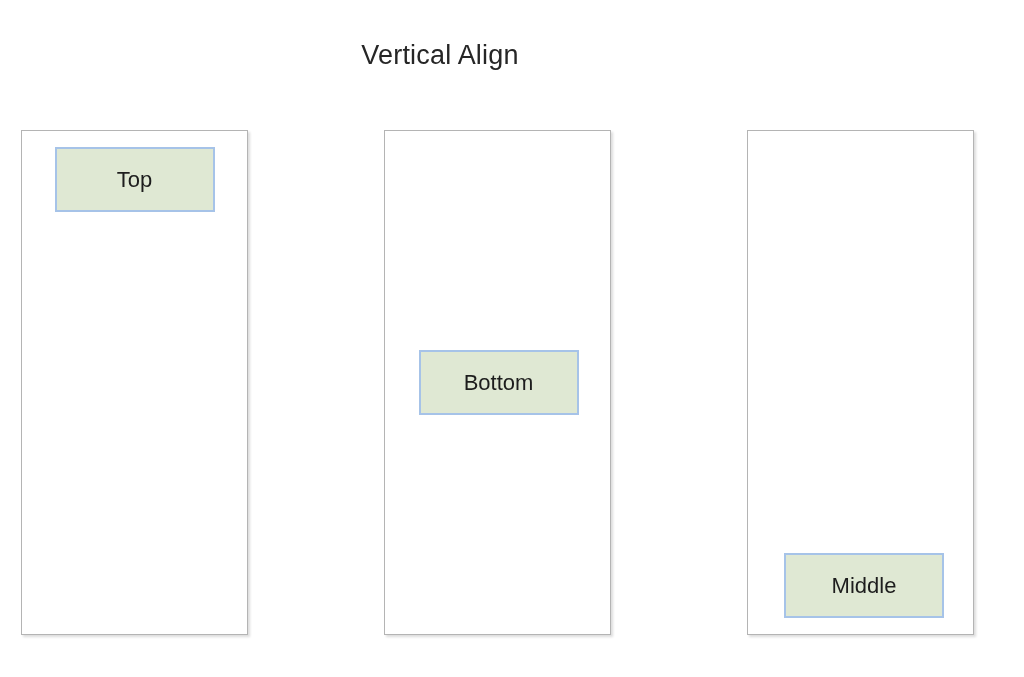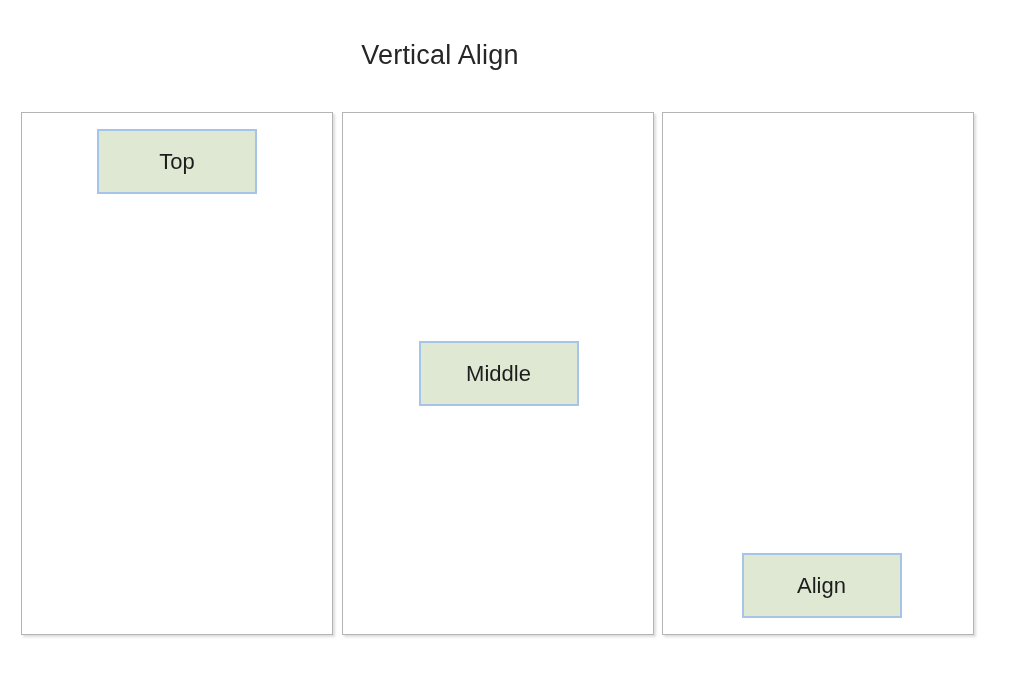--- a/index.html
+++ b/index.html
@@ -30,29 +30,30 @@
     position: absolute;
     left: 21px;
     top: 112px;
     width: 953px;
     height: 523px;
     display: flex;
     justify-content: space-between;
     align-items: stretch;
   }
   .align-column {
-    width: 312px;
+    width: 227px;
     box-sizing: border-box;
     background: #ffffff;
     border: 1px solid #b4b4b4;
     box-shadow: 1.5px 1.5px 2.5px rgba(0,0,0,0.14);
     display: flex;
     flex-direction: column;
     padding: 16px 0;
     box-sizing: border-box;
+    margin-top: 18px;
   }
   .align-column.pos-top {
     justify-content: flex-start;
   }
   .align-column.pos-middle {
     justify-content: center;
   }
   .align-column.pos-bottom {
     justify-content: flex-end;
   }
@@ -85,23 +86,23 @@
 <div class="columns">
 
   <div class="align-column pos-top">
     <div class="align-box">
       <span>Top</span>
     </div>
   </div>
 
   <div class="align-column pos-middle">
     <div class="align-box">
-      <span>Middle</span>
+      <span>Bottom</span>
     </div>
   </div>
 
   <div class="align-column pos-bottom">
     <div class="align-box">
-      <span>Align</span>
+      <span>Middle</span>
     </div>
   </div>
 
 </div>
 
 </body></html>

